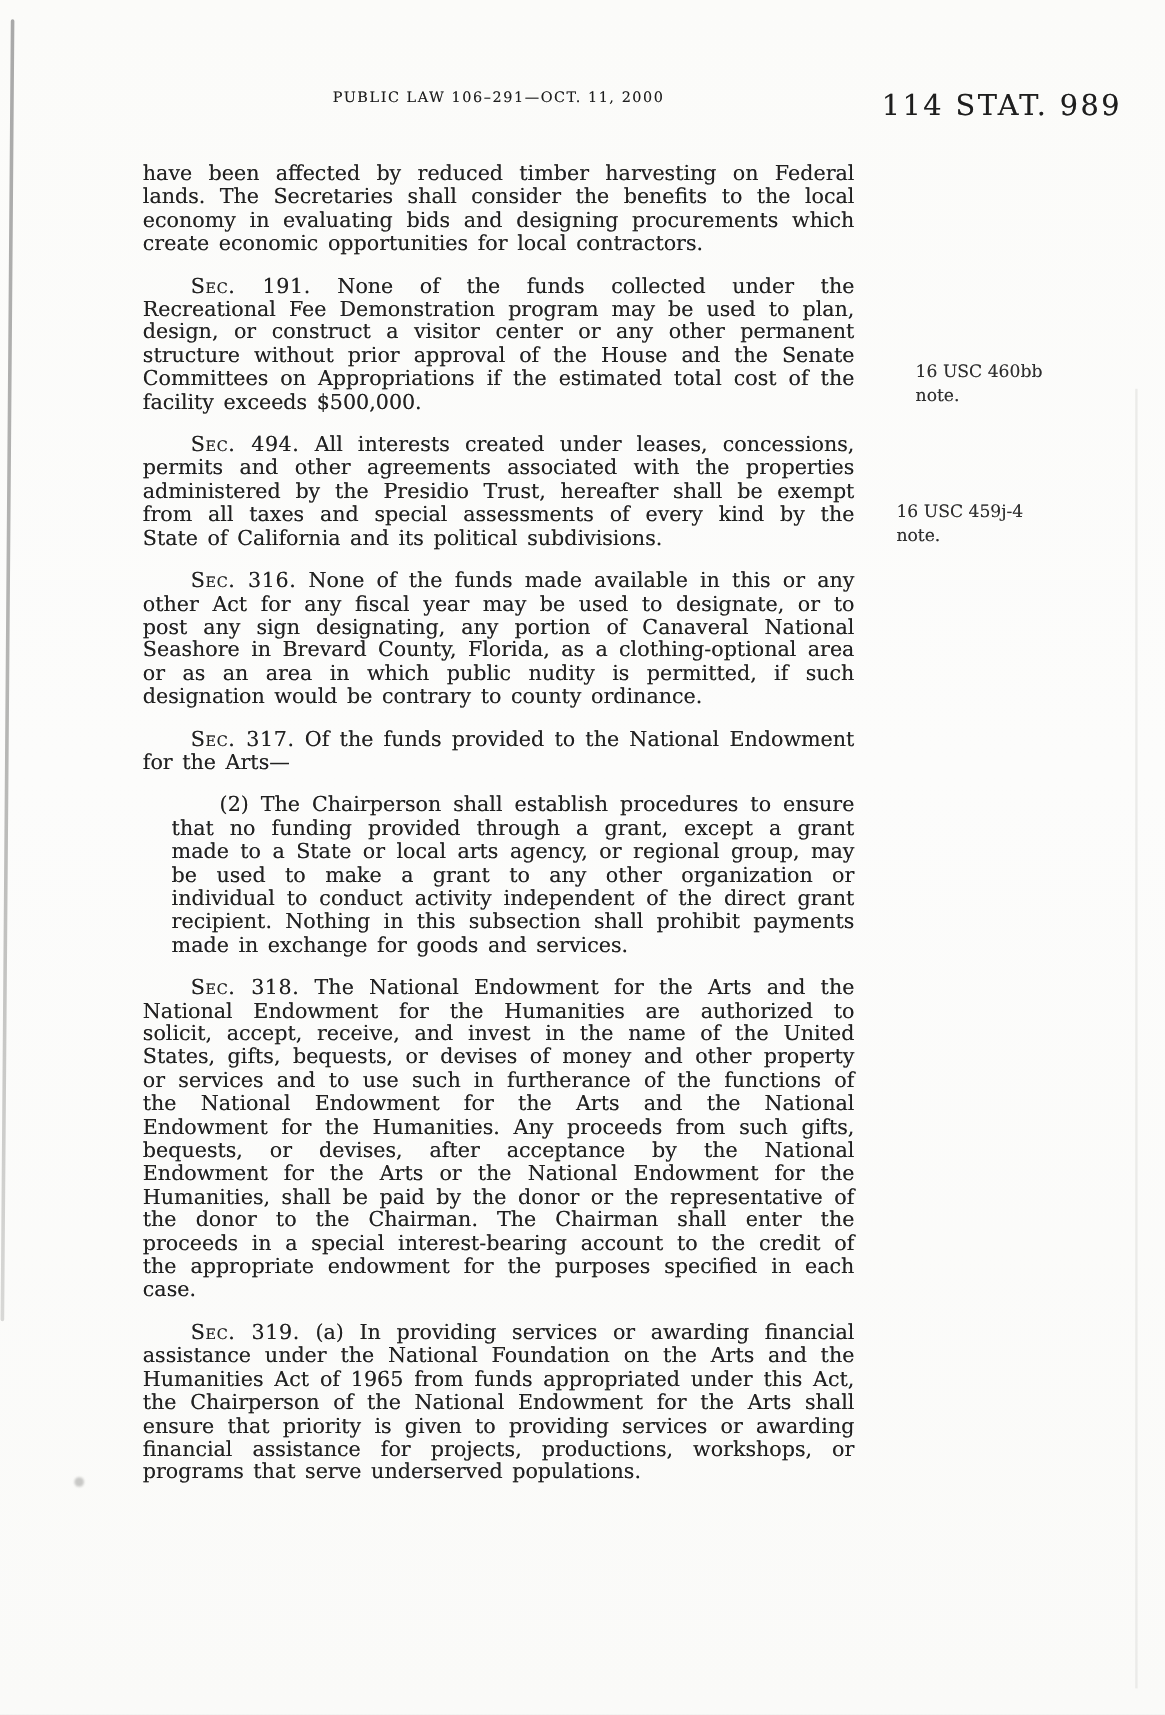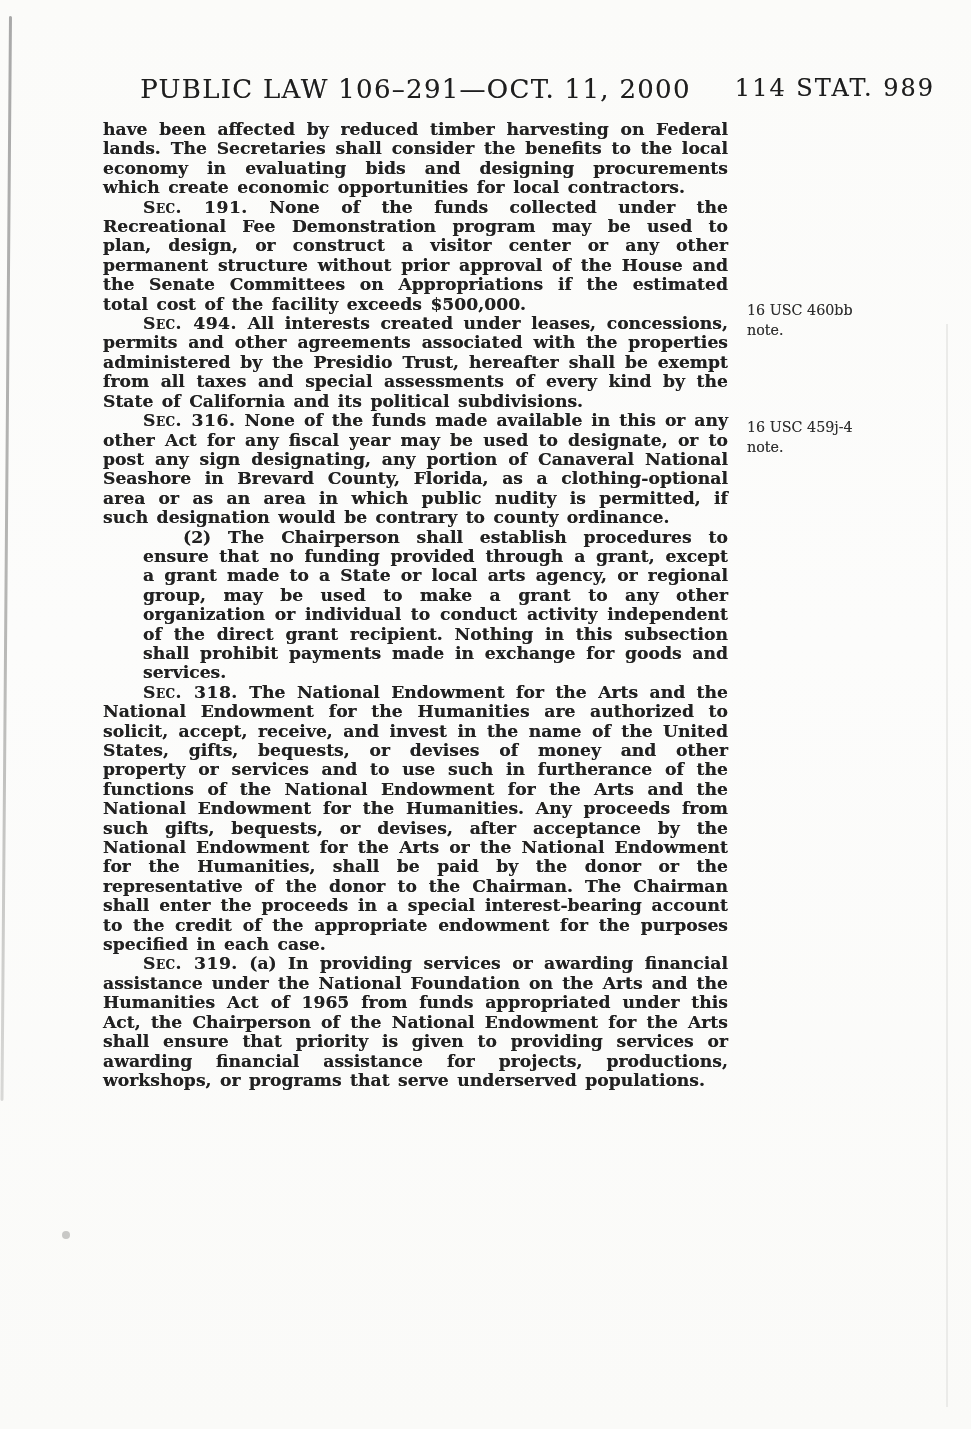--- a/index.html
+++ b/index.html
@@ -46,21 +46,21 @@
     background: #c8c8c6;
     filter: blur(0.7px);
   }
   
   .law-line {
     position: absolute;
     left: 103px;
     top: 74px;
     width: 625px;
     text-align: center;
-    font-size: 26px;
+    font-size: 12px;
     letter-spacing: 1.3px;
     color: #1e1e1e;
     white-space: nowrap;
     text-shadow: 0 0 0.4px rgba(25,25,25,0.5);
   }
   .stat-line {
     position: absolute;
     top: 74px;
     right: 36px;
     font-size: 24px;
@@ -75,38 +75,38 @@
     left: 103px;
     top: 120px;
     width: 625px;
     font-size: 17.2px;
     line-height: 19.4px;
     color: #212121;
     text-align: justify;
     word-spacing: 2.5px;
     text-shadow: 0 0 0.4px rgba(25,25,25,0.55);
   }
-  .para { margin: 0; text-indent: 40px; font-weight: bold; }
+  .para { margin: 16px; text-indent: 40px; }
   .para.cont { text-indent: 0; }
   .para.sub { margin-left: 40px; }
   .sec {
     font-variant: small-caps;
     letter-spacing: 0.5px;
   }
   
   .note {
     position: absolute;
     left: 747px;
     width: 130px;
     font-size: 14.3px;
     line-height: 19.5px;
     color: #2e2e2e;
     text-shadow: 0 0 0.3px rgba(40,40,40,0.5);
   }
-  .note-1 { top: 301px; }
+  .note-1 { top: 301px; margin-left: 16px; }
   .note-2 { top: 398px; margin-top: 20px; }
 </style>
 </head>
 <body>
 
 <div class="page">
 
   <div class="gutter-line"></div>
   <div class="edge-line"></div>
   <div class="speck"></div>
@@ -116,20 +116,21 @@
 
   <div class="body-col">
     <p class="para cont"><span>have been affected by reduced timber harvesting on Federal lands. The Secretaries shall consider the benefits to the local economy in evaluating bids and designing procurements which create economic opportunities for local contractors.</span></p>
 
     <p class="para"><span class="sec">Sec. 191.</span> <span>None of the funds collected under the Recreational Fee Demonstration program may be used to plan, design, or construct a visitor center or any other permanent structure without prior approval of the House and the Senate Committees on Appropriations if the estimated total cost of the facility exceeds $500,000.</span></p>
 
     <p class="para"><span class="sec">Sec. 494.</span> <span>All interests created under leases, concessions, permits and other agreements associated with the properties administered by the Presidio Trust, hereafter shall be exempt from all taxes and special assessments of every kind by the State of California and its political subdivisions.</span></p>
 
     <p class="para"><span class="sec">Sec. 316.</span> <span>None of the funds made available in this or any other Act for any fiscal year may be used to designate, or to post any sign designating, any portion of Canaveral National Seashore in Brevard County, Florida, as a clothing-optional area or as an area in which public nudity is permitted, if such designation would be contrary to county ordinance.</span></p>
 
+    <p class="para"><span class="sec">Sec. 317.</span> <span>Of the funds provided to the National Endowment for the Arts—</span></p>
 
 
     <p class="para sub"><span>(2) The Chairperson shall establish procedures to ensure that no funding provided through a grant, except a grant made to a State or local arts agency, or regional group, may be used to make a grant to any other organization or individual to conduct activity independent of the direct grant recipient. Nothing in this subsection shall prohibit payments made in exchange for goods and services.</span></p>
 
 
     <p class="para"><span class="sec">Sec. 318.</span> <span>The National Endowment for the Arts and the National Endowment for the Humanities are authorized to solicit, accept, receive, and invest in the name of the United States, gifts, bequests, or devises of money and other property or services and to use such in furtherance of the functions of the National Endowment for the Arts and the National Endowment for the Humanities. Any proceeds from such gifts, bequests, or devises, after acceptance by the National Endowment for the Arts or the National Endowment for the Humanities, shall be paid by the donor or the representative of the donor to the Chairman. The Chairman shall enter the proceeds in a special interest-bearing account to the credit of the appropriate endowment for the purposes specified in each case.</span></p>
 
     <p class="para"><span class="sec">Sec. 319.</span> <span>(a) In providing services or awarding financial assistance under the National Foundation on the Arts and the Humanities Act of 1965 from funds appropriated under this Act, the Chairperson of the National Endowment for the Arts shall ensure that priority is given to providing services or awarding financial assistance for projects, productions, workshops, or programs that serve underserved populations.</span></p>
 
   </div>

